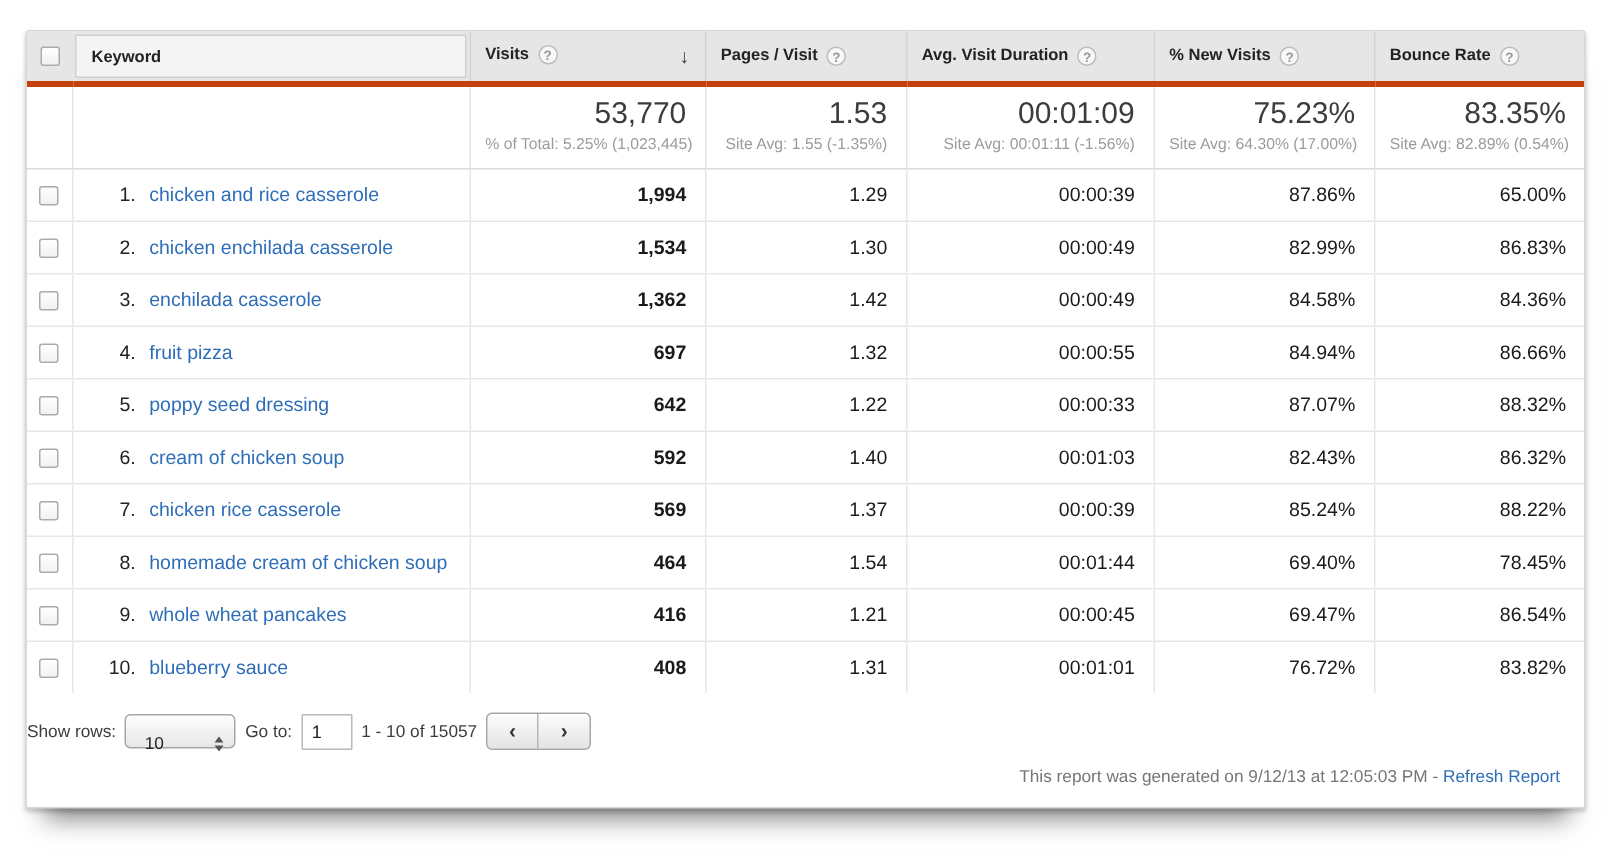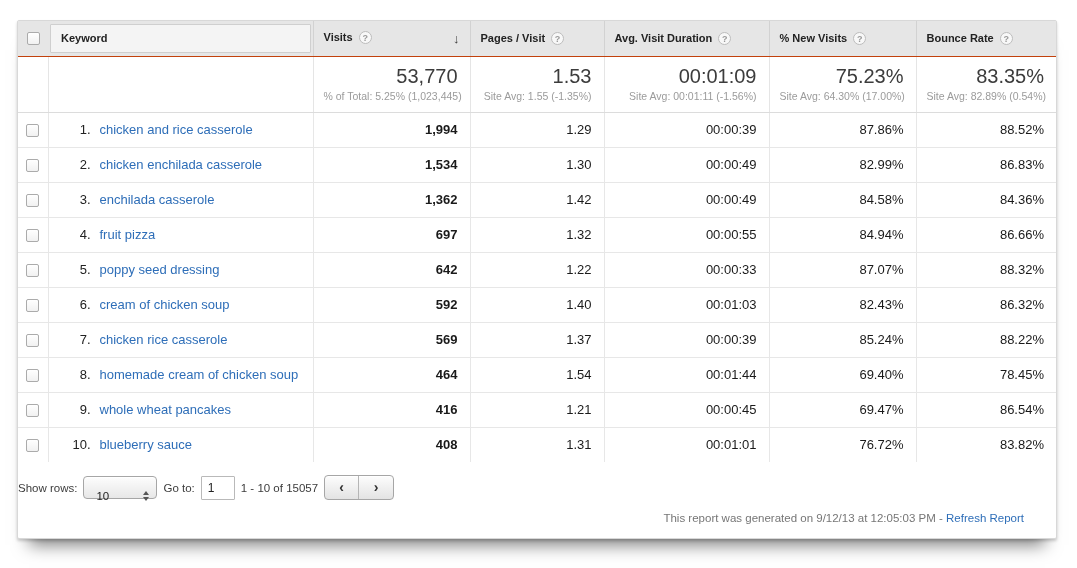--- a/index.html
+++ b/index.html
@@ -11,21 +11,21 @@
     background: #fff; border: 1px solid #d8d8d8; border-radius: 2px;
     box-shadow: 0 2px 3px rgba(0,0,0,0.18), 0 18px 16px -12px rgba(0,0,0,0.5);
     padding-bottom: 6px;
   }
 
   table.report { border-collapse: collapse; table-layout: fixed; width: 100%; }
 
   
   thead th {
     background: #e6e6e6; height: 35px; padding: 0 10px;
-    border-bottom: 1px solid #c2410c; border-left: 1px solid #d2d2d2;
+    border-bottom: 4px solid #c2410c; border-left: 1px solid #d2d2d2;
     font-size: 11px; font-weight: bold; color: #222; text-align: left; vertical-align: middle;
   }
   thead th.th-check { border-left: none; padding: 0; text-align: center; }
   thead th.th-keyword { border-left: none; padding: 0 2px; }
   .dim-box {
     background: #f4f4f4; border: 1px solid #cfcfcf; border-radius: 1px;
     height: 29px; margin: 0; display: flex; align-items: center; padding: 0 10px;
   }
   .th-flex { display: flex; align-items: flex-start; }
   .help-icon {
@@ -95,21 +95,21 @@
   }
   .pager .pg-btn {
     width: 34px; height: 23px; border: none; background: transparent;
     font-size: 14px; font-weight: bold; color: #333; line-height: 21px; text-align: center;
     font-family: "Liberation Sans", sans-serif; padding: 0; cursor: pointer;
   }
   .pager .pg-btn.prev { border-right: 1px solid #b5b5b5; }
 
   
   .generated {
-    text-align: right; padding: 8px 32px 8px 0;
+    text-align: right; padding: 8px 16px 8px 0;
     font-size: 11.5px; color: #767676;
   }
   .generated a { color: #2e6eb8; text-decoration: none; }
 </style>
 </head>
 <body>
 
 <div class="page">
   <div class="panel">
 
@@ -195,21 +195,21 @@
 
       <tbody>
 
         <tr>
           <td class="c-check"><span class="cbx"></span></td>
           <td class="c-kw"><span class="rank">1.</span><a href="#" class="kw-link">chicken and rice casserole</a></td>
           <td class="c-num c-visits">1,994</td>
           <td class="c-num">1.29</td>
           <td class="c-num">00:00:39</td>
           <td class="c-num">87.86%</td>
-          <td class="c-num">88.52%</td>
+          <td class="c-num">65.00%</td>
         </tr>
 
         <tr>
           <td class="c-check"><span class="cbx"></span></td>
           <td class="c-kw"><span class="rank">2.</span><a href="#" class="kw-link">chicken enchilada casserole</a></td>
           <td class="c-num c-visits">1,534</td>
           <td class="c-num">1.30</td>
           <td class="c-num">00:00:49</td>
           <td class="c-num">82.99%</td>
           <td class="c-num">86.83%</td>

